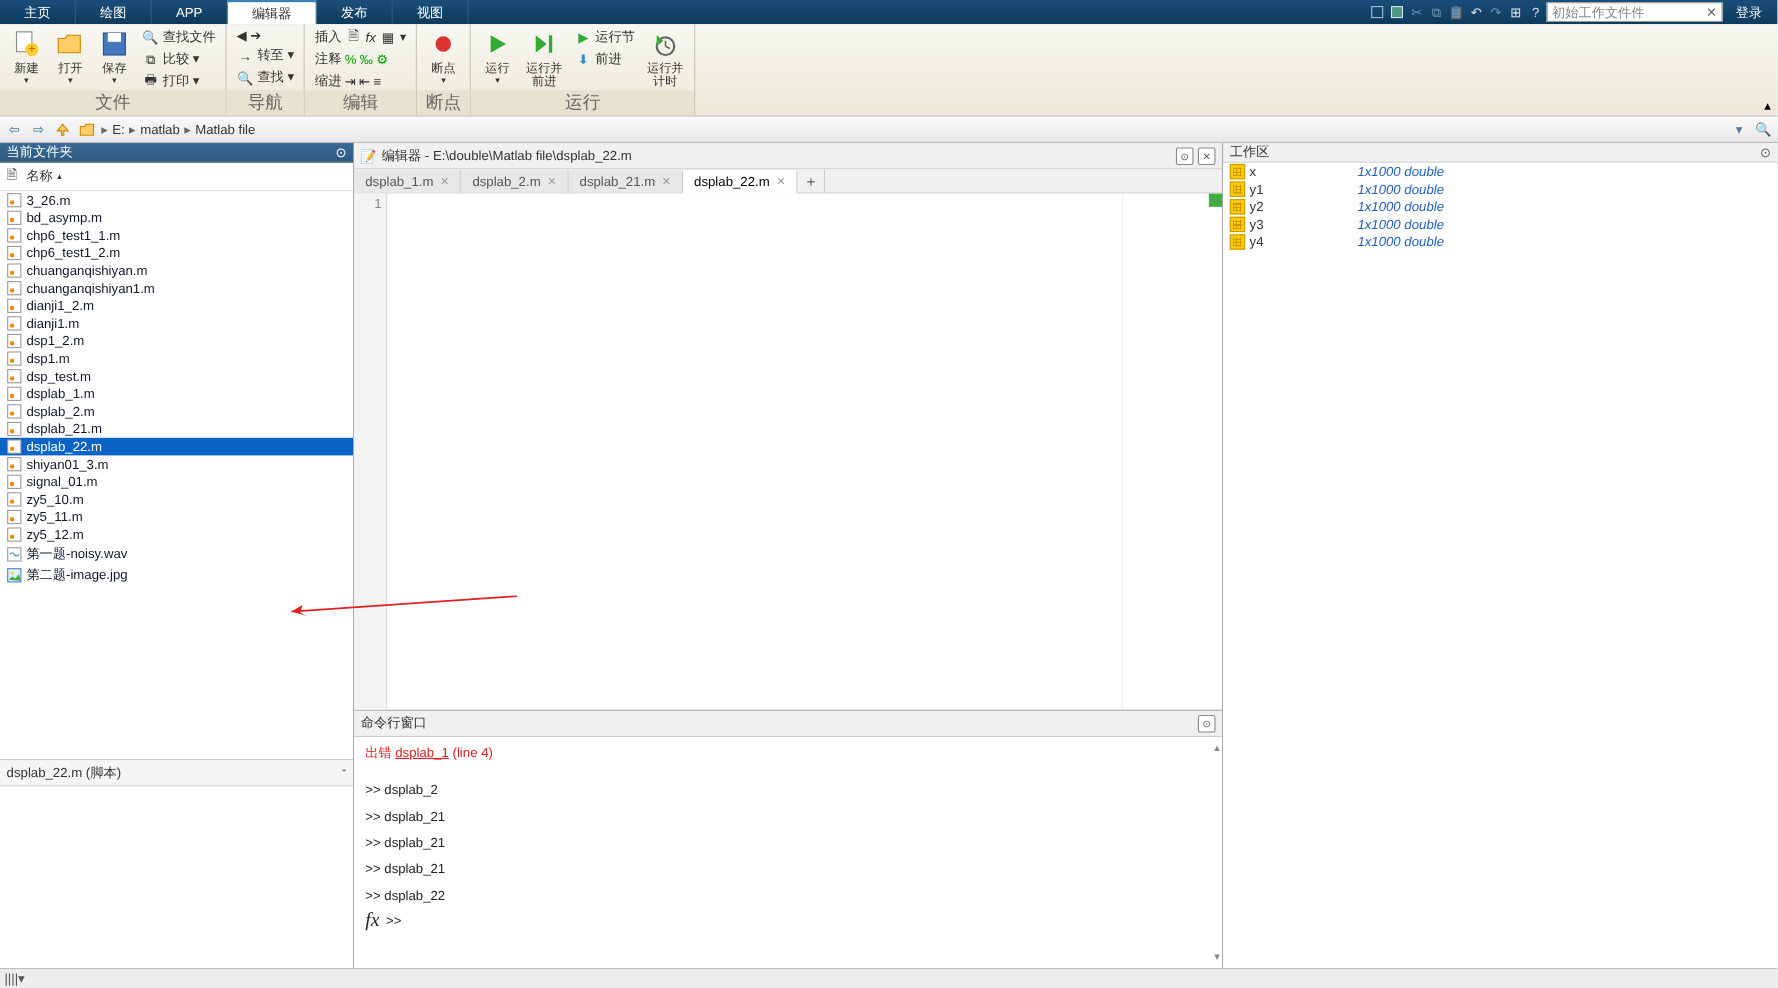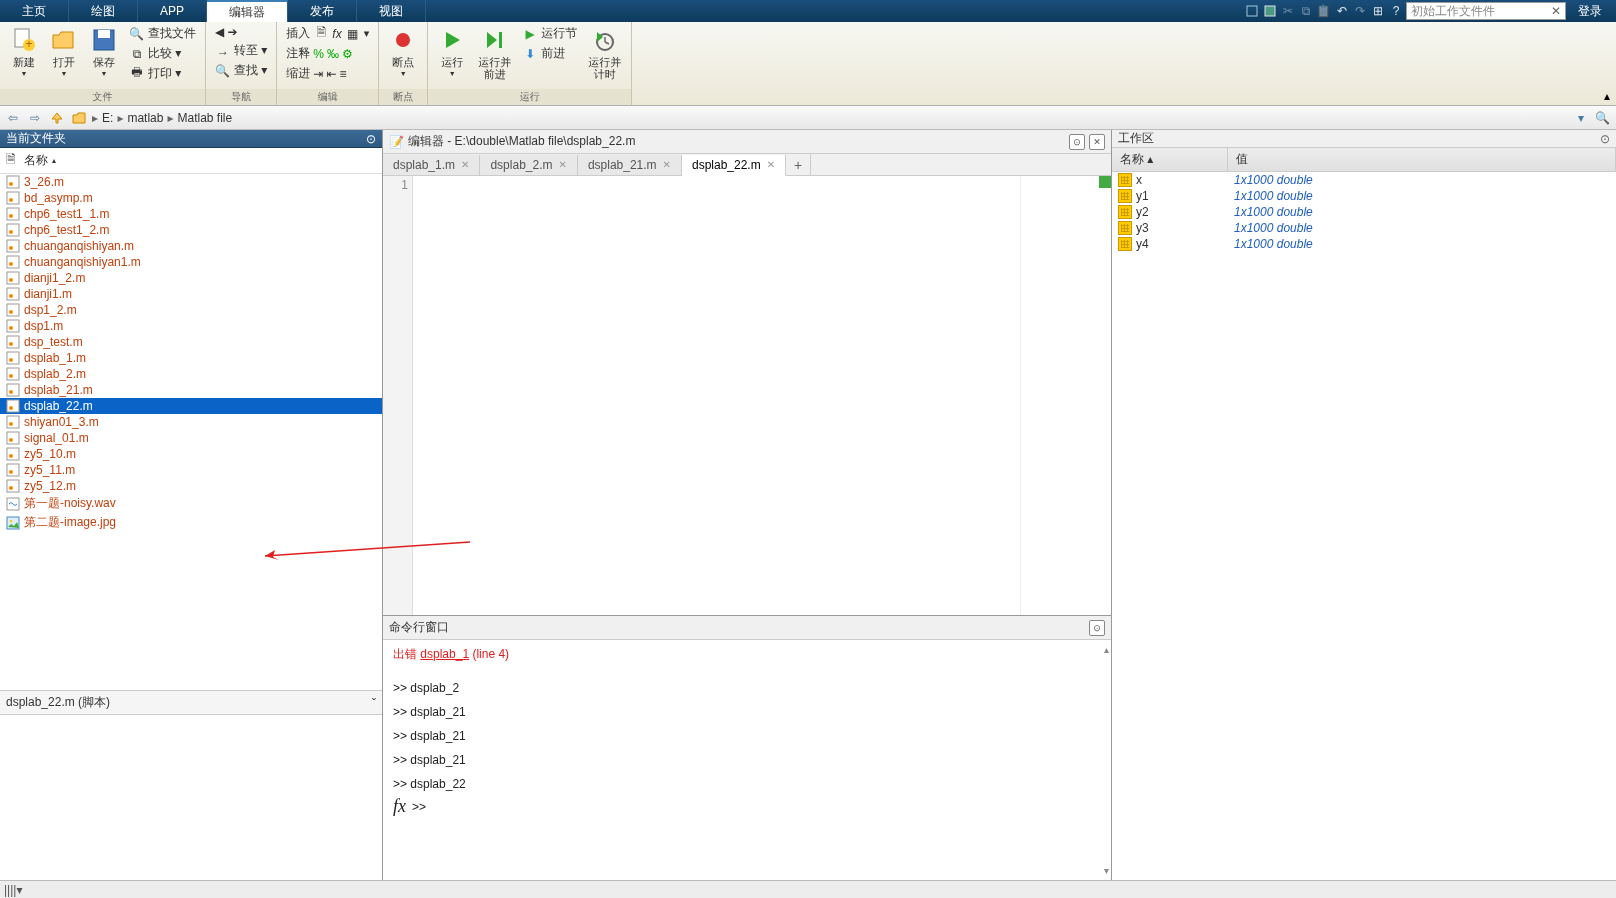--- a/index.html
+++ b/index.html
@@ -6,56 +6,56 @@
 body{background:#f0f0f0;width:1616px;height:898px;overflow:hidden;display:flex;flex-direction:column;position:relative}
 .menubar{background:linear-gradient(#1a4e7a,#0d3a5c);height:22px;display:flex;align-items:stretch;color:#fff}
 .menu-tab{padding:3px 22px;border-right:1px solid #2a5a82;cursor:pointer;display:flex;align-items:center}
 .menu-tab.active{background:#fff;color:#333;border-top:2px solid #3b7fb5}
 .menubar-right{margin-left:auto;display:flex;align-items:center;gap:2px;padding-right:4px}
 .mini-icon{width:16px;height:16px;display:inline-flex;align-items:center;justify-content:center;cursor:pointer;opacity:.85}
 .search-box{background:#fff;border:1px solid #999;width:160px;height:18px;padding:0 4px;color:#888;display:flex;align-items:center}
 .login-btn{color:#fff;padding:0 10px;cursor:pointer}
 .ribbon{background:linear-gradient(#f7f7f2,#ece9d8);height:84px;border-bottom:1px solid #b0b0b0;display:flex}
 .ribbon-group{border-right:1px solid #c8c4b0;padding:2px 6px;display:flex;flex-direction:column;position:relative}
-.ribbon-group-label{position:absolute;bottom:0;left:0;right:0;text-align:center;font-size:10px;color:#666;padding:1px 0;background:#e5e2d0}
+.ribbon-group-label{position:absolute;bottom:0;left:0;right:0;text-align:center;font-size:16px;color:#666;padding:1px 0;background:#e5e2d0}
 .ribbon-btns{display:flex;gap:4px;align-items:flex-start;height:68px}
 .rbtn-large{display:flex;flex-direction:column;align-items:center;padding:2px 4px;cursor:pointer;min-width:34px;justify-content:flex-start}
 .rbtn-large .ricon{width:28px;height:28px;margin-bottom:2px;display:flex;align-items:center;justify-content:center}
 .rbtn-large span{font-size:11px;color:#333;text-align:center;line-height:12px}
 .rbtn-stack{display:flex;flex-direction:column;gap:1px}
 .rbtn-small{display:flex;align-items:center;gap:3px;padding:1px 3px;cursor:pointer;font-size:11px;color:#333;white-space:nowrap}
 .rbtn-small .sicon{width:16px;height:16px;display:inline-flex;align-items:center;justify-content:center}
 .pathbar{background:linear-gradient(#fafafa,#e8e8e8);height:24px;border-bottom:1px solid #bbb;display:flex;align-items:center;padding:0 4px;gap:4px}
 .path-nav-btn{width:18px;height:18px;cursor:pointer;display:flex;align-items:center;justify-content:center;color:#4a7aa5}
 .path-text{display:flex;align-items:center;gap:4px;color:#333}
 .path-sep{color:#666}
 .content{flex:1;display:flex;min-height:0}
-.left-panel{width:383px;display:flex;flex-direction:column;border-right:1px solid #999}
+.left-panel{width:322px;display:flex;flex-direction:column;border-right:1px solid #999}
 .panel-header{background:linear-gradient(#3a6a95,#2e5a82);color:#fff;height:18px;padding:2px 6px;display:flex;align-items:center;font-size:11px;border-bottom:1px solid #1a3a52}
 .panel-header .hdr-right{margin-left:auto;cursor:pointer}
 .col-header{background:#fff;border-bottom:1px solid #ddd;padding:2px 6px;display:flex;align-items:center;gap:4px;color:#333}
 .file-list{flex:1;background:#fff;overflow:auto}
-.file-item{display:flex;align-items:center;gap:4px;padding:1px 6px;cursor:pointer;color:#c2410c}
+.file-item{display:flex;align-items:center;gap:4px;padding:1px 6px;cursor:pointer;color:#0f172a}
 .file-item.selected{background:#0a64c8;color:#fff}
 .file-icon{width:14px;height:14px;flex-shrink:0}
 .details-header{background:#f5f5f5;border-top:1px solid #ccc;border-bottom:1px solid #ccc;padding:3px 6px;display:flex;align-items:flex-end;color:#333}
 .details-body{flex:0 0 165px;background:#fff}
 .center-panel{flex:1;display:flex;flex-direction:column;min-width:0;border-right:1px solid #999}
 .editor-title{background:#f0f0f0;border-bottom:1px solid #ccc;padding:3px 6px;display:flex;align-items:center;gap:4px;color:#333}
 .editor-tabs{background:#f0f0f0;border-bottom:1px solid #ccc;display:flex;align-items:center;height:22px}
 .etab{padding:3px 10px;border-right:1px solid #ccc;cursor:pointer;display:flex;align-items:center;gap:6px;color:#555;background:#e8e8e8}
 .etab.active{background:#fff;color:#000;border-bottom:1px solid #fff;margin-bottom:-1px}
 .etab-close{color:#999;cursor:pointer;font-size:10px}
 .etab-add{padding:3px 8px;cursor:pointer;color:#666;border-right:1px solid #ccc;font-size:14px}
 .editor-body{flex:1;background:#fff;display:flex;min-height:0;position:relative}
 .gutter{width:30px;background:#f3f3f3;border-right:1px solid #ddd;text-align:right;padding:2px 4px;color:#888;font-family:monospace}
 .editor-content{flex:1;padding:2px 4px;font-family:monospace;position:relative;overflow:hidden}
 .editor-content::after{content:"";position:absolute;right:90px;top:0;bottom:0;width:1px;background:#eee}
 .cmd-title{background:#f0f0f0;border-top:1px solid #999;border-bottom:1px solid #ccc;padding:3px 6px;display:flex;align-items:center;color:#333}
-.cmd-body{height:240px;background:#fff;overflow:auto;position:relative;padding:2px 10px;font-family:Consolas,monospace;font-size:16px;color:#222}
+.cmd-body{height:210px;background:#fff;overflow:auto;position:relative;padding:2px 10px;font-family:Consolas,monospace;font-size:16px;color:#222}
 .cmd-line{line-height:24px}
 .cmd-err{color:#e02020}
 .cmd-link{color:#e02020;text-decoration:underline}
 .cmd-prompt{display:flex;gap:6px;align-items:center}
 .right-panel{width:504px;display:flex;flex-direction:column}
 .ws-header{background:linear-gradient(#ededed,#e0e0e0);border-bottom:1px solid #ccc;display:flex;color:#333}
 .ws-col{padding:3px 8px;border-right:1px solid #ccc}
 .ws-body{flex:1;background:#fff;overflow:auto}
 .ws-row{display:flex;padding:1px 6px;align-items:center}
 .ws-name{width:116px;display:flex;align-items:center;gap:4px;color:#333}
@@ -554,24 +554,20 @@
       <div style="position:absolute;right:2px;top:4px;font-size:10px;color:#888;cursor:pointer">▴</div>
       <div style="position:absolute;right:2px;bottom:4px;font-size:10px;color:#888;cursor:pointer">▾</div>
     </div>
   </div>
 
   <div class="right-panel">
     <div class="panel-header" style="background:#f0f0f0;color:#333;border-bottom:1px solid #ccc">
       <span>工作区</span>
       <span class="hdr-right" style="color:#666">⊙</span>
     </div>
-    <div class="ws-header">
-      <div class="ws-col" style="width:116px">名称 ▴</div>
-      <div class="ws-col" style="flex:1">值</div>
-    </div>
     <div class="ws-body" id="ws-body">
         <div class="ws-row">
           <div class="ws-name">
             <span class="ws-icon"></span>
             <span>x</span>
           </div>
           <div class="ws-val">1x1000 double</div>
         </div>
         <div class="ws-row">
           <div class="ws-name">

